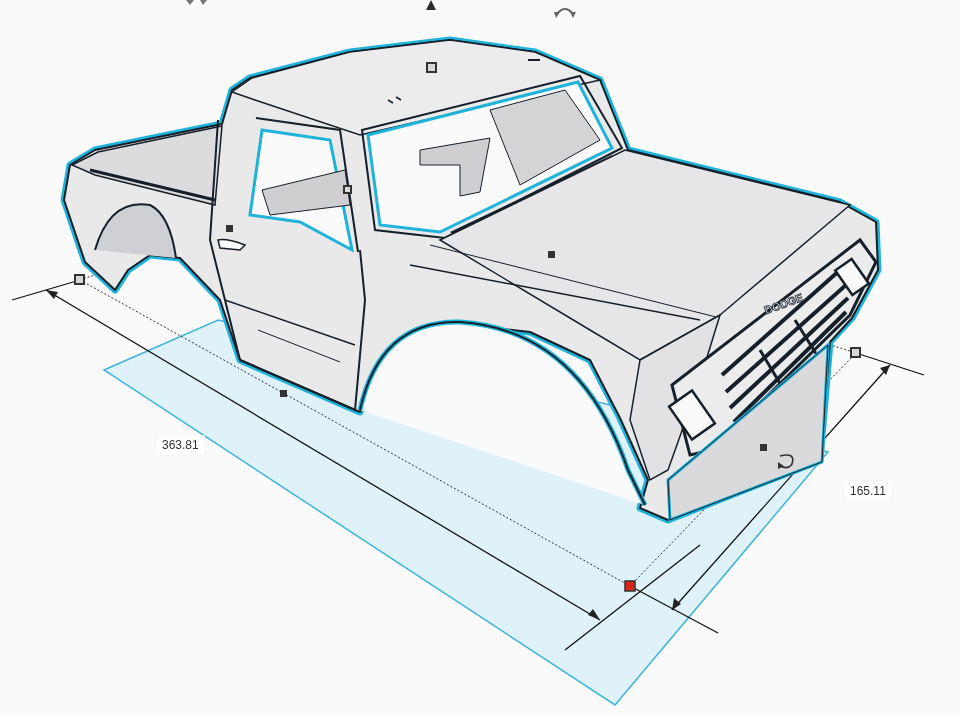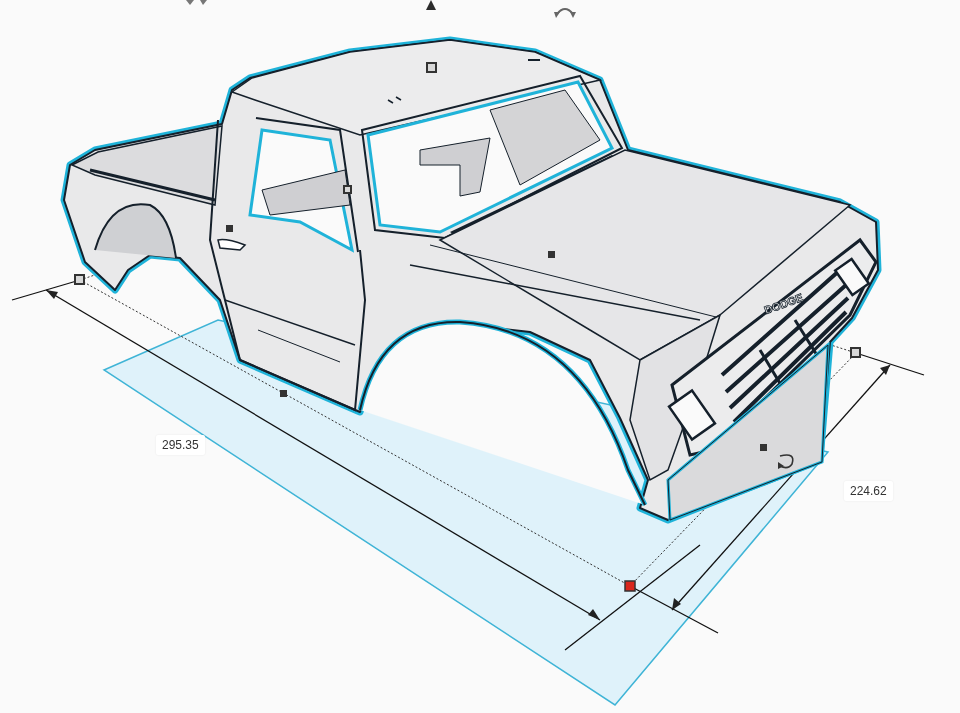--- a/index.html
+++ b/index.html
@@ -135,14 +135,14 @@
   <g fill="#777">
     <polygon points="186,0 194,0 190,5"></polygon>
     <polygon points="200,0 207,0 203,5"></polygon>
   </g>
   <g fill="none" stroke="#333" stroke-width="1.6">
     <path d="M780,456 Q796,452 792,464 Q788,470 780,466"></path>
     <polygon points="778,462 784,466 778,469" fill="#333" stroke="none"></polygon>
   </g>
 </svg>
 
-<div class="dim-label" style="left:156px; top:435px;">295.35</div>
-<div class="dim-label" style="left:844px; top:481px;">224.62</div>
+<div class="dim-label" style="left:156px; top:435px;">363.81</div>
+<div class="dim-label" style="left:844px; top:481px;">165.11</div>
 
 </body></html>

